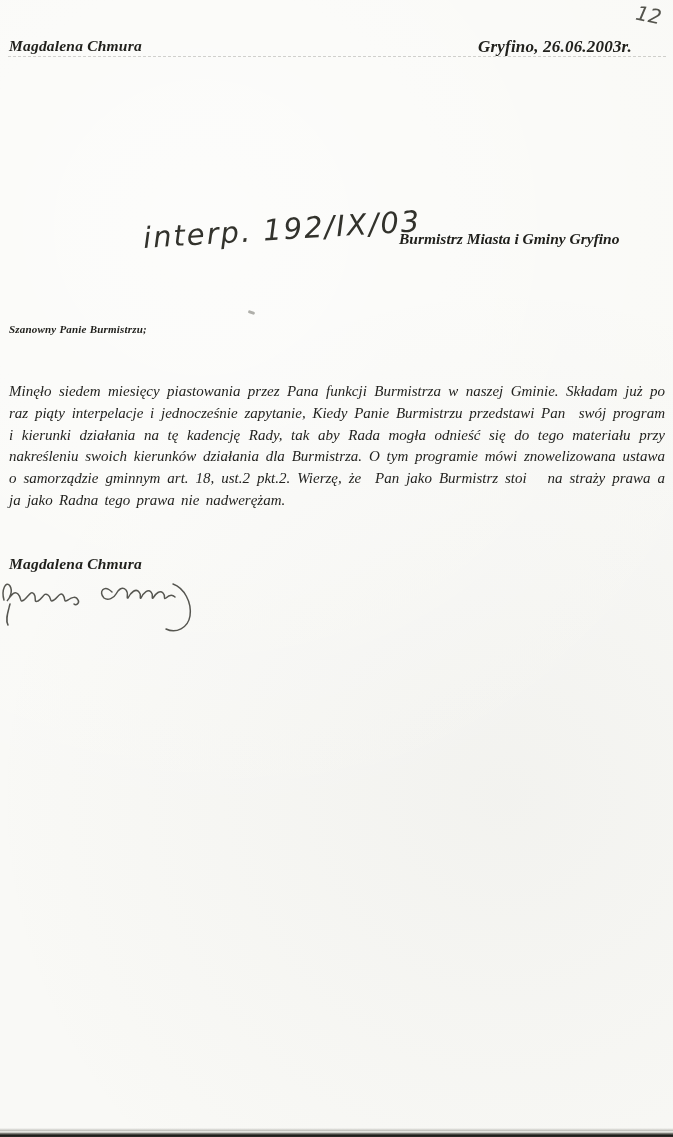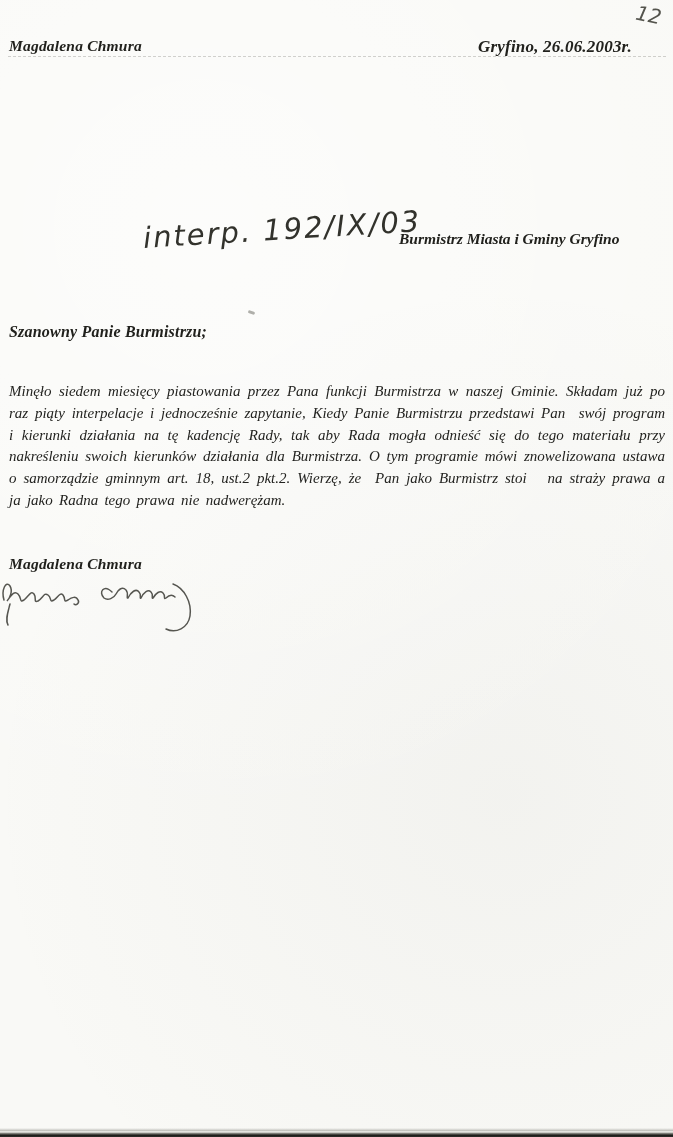--- a/index.html
+++ b/index.html
@@ -47,21 +47,21 @@
     transform:rotate(-3.5deg);
     transform-origin:left top;
     color:#32322c;
   }
   .recipient{top:230px;left:399px;font-size:15.5px;}
   .speck{
     top:311px;left:248px;width:7px;height:3px;
     background:#96968f;border-radius:2px;
     transform:rotate(18deg);opacity:.75;
   }
-  .salutation{top:323px;left:9px;font-size:16px;letter-spacing:.2px;}
+  .salutation{top:323px;left:9px;font-size:11px;letter-spacing:.2px;}
   .letter-body{
     top:381px;left:9px;width:656px;
     font-style:italic;
     font-size:15px;
     line-height:21.8px;
     text-align:justify;
     white-space:pre-wrap;
     word-spacing:2.5px;
     color:#232320;
   }

